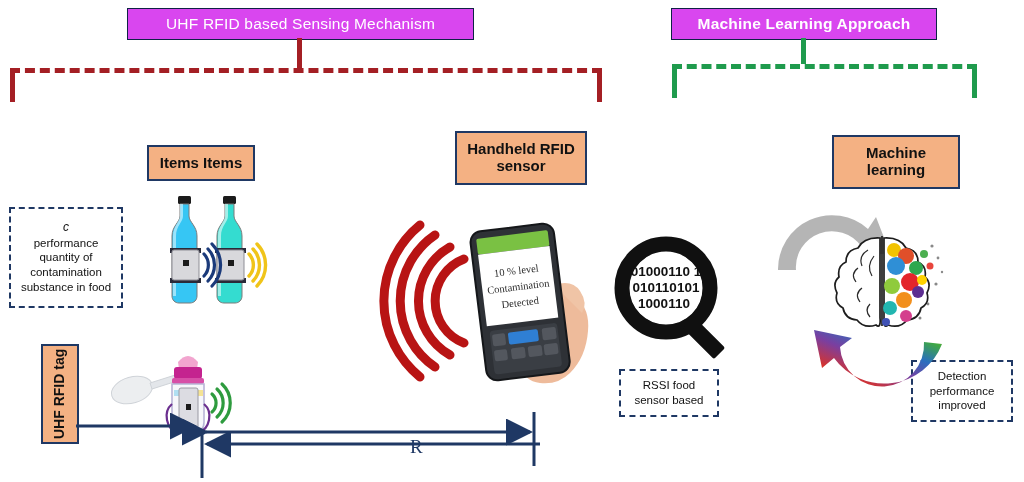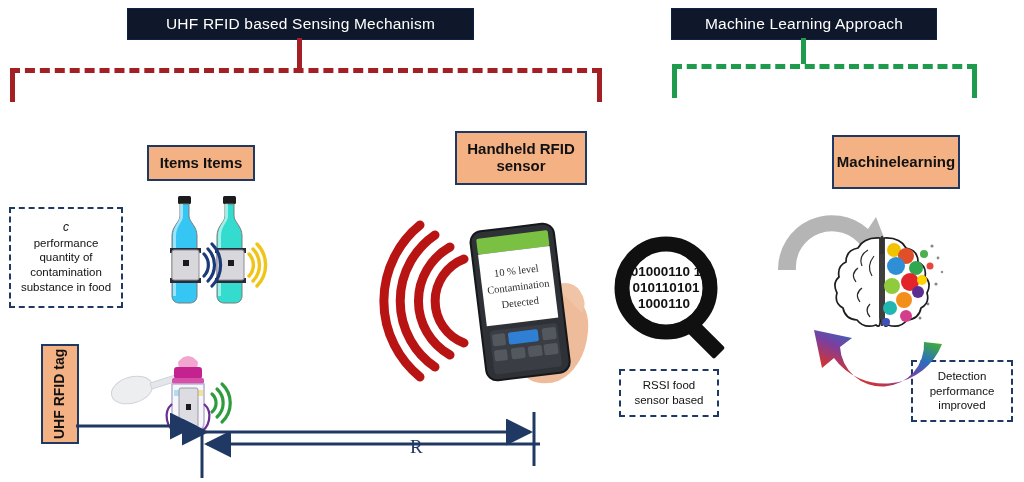--- a/index.html
+++ b/index.html
@@ -2,21 +2,21 @@
 <html><head>
 <meta charset="utf-8">
 <style>
   html,body{margin:0;padding:0;background:#ffffff;}
   body{font-family:"Liberation Sans",sans-serif;}
   #stage{position:relative;width:1024px;height:482px;background:#fff;overflow:hidden;}
   .abs{position:absolute;}
 
   
   .banner{
-    background:#0f172a;color:#ffffff;border:1px solid #0f2246;
+    background:#d946ef;color:#ffffff;border:1px solid #0f2246;
     display:flex;align-items:center;justify-content:center;
     font-size:15.5px;letter-spacing:.2px;white-space:nowrap;
   }
 
   
   .obox{
     background:#f4b183;border:2.5px solid #1f3864;color:#111;
     display:flex;align-items:center;justify-content:center;text-align:center;
     font-weight:bold;font-size:15px;line-height:1.12;
   }
@@ -43,21 +43,21 @@
 </style>
 </head>
 <body>
 
 <div id="stage">
 
   <div class="abs banner" style="left:127px;top:8px;width:345px;height:30px;">
     <span>UHF RFID based Sensing Mechanism</span>
   </div>
 
-  <div class="abs banner" style="left:671px;top:8px;width:264px;height:30px;">
+  <div class="abs banner" style="left:671px;top:8px;width:264px;height:30px;font-weight:bold;">
     <span>Machine Learning Approach</span>
   </div>
 
   <div class="abs stem" style="left:297px;top:38px;height:30px;"></div>
   <div class="abs hdash" style="left:10px;top:68px;width:592px;"></div>
   <div class="abs vtick" style="left:10px;top:68px;height:34px;"></div>
   <div class="abs vtick" style="left:597px;top:68px;height:34px;"></div>
 
   <div class="abs stem green" style="left:801px;top:38px;height:26px;"></div>
   <div class="abs hdash green" style="left:672px;top:64px;width:305px;"></div>
@@ -66,21 +66,21 @@
 
   <div class="abs obox" style="left:147px;top:145px;width:104px;height:32px;">
     <span>Items Items</span>
   </div>
 
   <div class="abs obox" style="left:455px;top:131px;width:128px;height:50px;flex-direction:column;justify-content:center;">
     <span>Handheld RFID</span>
     <span>sensor</span>
   </div>
 
-  <div class="abs obox" style="left:832px;top:135px;width:124px;height:50px;">
+  <div class="abs obox" style="left:832px;top:135px;width:124px;height:50px;flex-direction:column;">
     <span>Machine</span>
     <span>learning</span>
   </div>
 
   <div class="abs obox vert" style="left:41px;top:344px;width:34px;height:96px;">
     <span>UHF RFID tag</span>
   </div>
 
   <div class="abs note" style="left:9px;top:207px;width:114px;height:101px;">
     <span class="ital">c</span>

